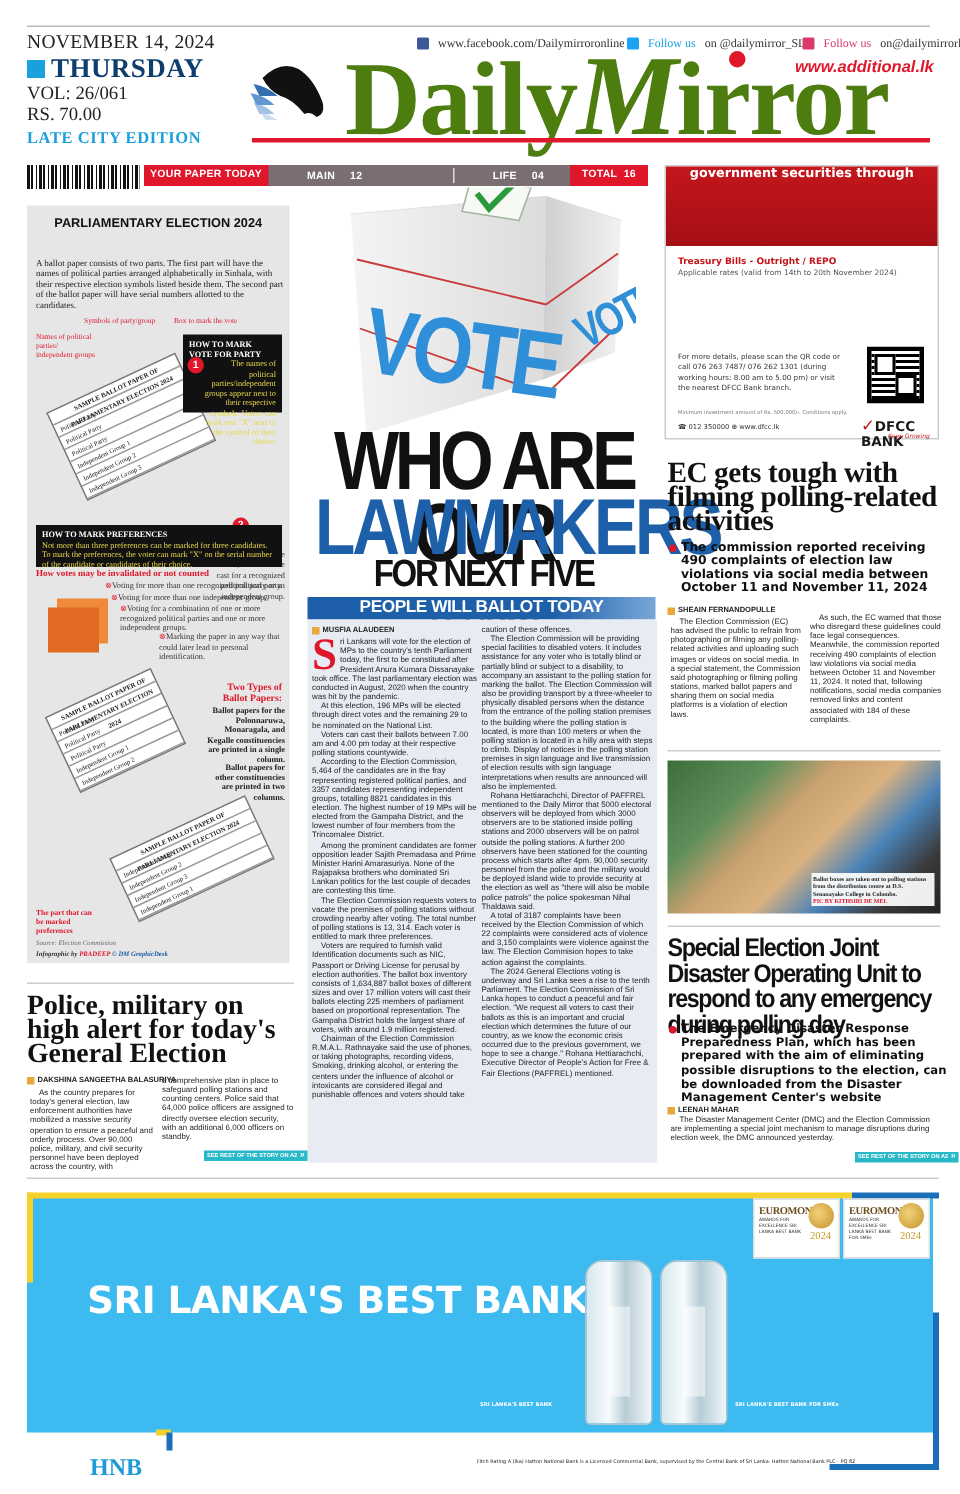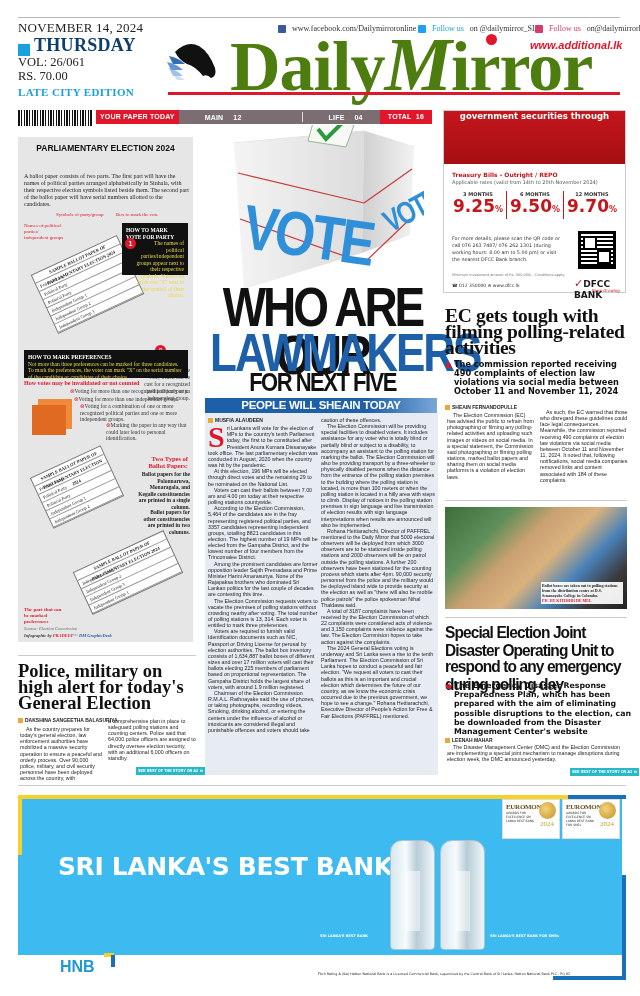--- a/index.html
+++ b/index.html
@@ -2,21 +2,21 @@
 <html><head>
 <meta charset="utf-8">
 <style>
 *{box-sizing:border-box;margin:0;padding:0}
 html,body{width:640px;height:996px;background:#fff;overflow:hidden}
 body{font-family:"Liberation Sans",sans-serif;color:#1a1a1a;position:relative}
 .abs{position:absolute}
 
 .topline{left:18px;top:17px;width:602px;height:1px;background:#bbb}
 .date{left:18px;top:20px;font-family:"Liberation Serif",serif;font-size:13px;color:#222;letter-spacing:.2px}
-.dayrow{left:18px;top:35px;display:flex;align-items:flex-end;gap:4px}
+.dayrow{left:18px;top:35px;display:flex;align-items:center;gap:4px}
 .daysq{width:12px;height:12px;background:#1aa0dd}
 .day{font-family:"Liberation Serif",serif;font-weight:bold;font-size:18px;color:#0d3e6e;letter-spacing:.3px}
 .vol,.price{left:18px;font-family:"Liberation Serif",serif;font-size:12.5px;color:#222}
 .vol{top:55px}.price{top:69px}
 .edition{left:18px;top:86px;font-family:"Liberation Serif",serif;font-weight:bold;font-size:11px;color:#1aa0dd;letter-spacing:.4px}
 .social{top:24px;font-family:"Liberation Serif",serif;font-size:8px;color:#333;display:flex;align-items:center;gap:6px;white-space:nowrap}
 .social .ic{width:8px;height:8px;border-radius:1px;display:inline-block}
 .social .blue{color:#1aa0dd}
 .social .pink{color:#d83a6a}
 .logo{left:230px;top:33px;font-family:"Liberation Serif",serif;font-weight:bold;font-size:70px;color:#4d7c0f;line-height:62px;letter-spacing:-1px;white-space:nowrap}
@@ -114,21 +114,21 @@
 .hnb .bandright{position:absolute;left:560px;top:2px;width:44px;height:158px;background:#3dbbf0}
 .hnb .title{position:absolute;left:40px;top:57px;font-family:"DejaVu Sans",sans-serif;font-weight:bold;font-size:25px;color:#fff;letter-spacing:-.4px}
 .trophy{position:absolute;width:45px;height:110px;top:45px;border-radius:12px 12px 4px 4px;background:linear-gradient(90deg,#d6e7ef 0%,#f6fbfd 35%,#b8ccd6 60%,#eef6fa 100%);border:1px solid #a9c3d0}
 .trophy .engr{position:absolute;left:15px;top:30px;width:14px;height:60px;background:rgba(255,255,255,.5)}
 .small-cap{position:absolute;font-family:"DejaVu Sans",sans-serif;font-weight:bold;font-size:3.5px;color:#fff}
 .award{position:absolute;top:4px;width:58px;height:40px;background:#fff;border:1px solid #ddd;padding:3px}
 .award .eu{font-family:"Liberation Serif",serif;font-weight:bold;font-size:7px;color:#6b4c1e;letter-spacing:-.3px}
 .award .sm{font-family:"DejaVu Sans",sans-serif;font-size:3px;line-height:4px;color:#333}
 .award .yr{position:absolute;right:5px;top:20px;font-family:"Liberation Serif",serif;font-size:7px;color:#c89a2a}
 .award .globe{position:absolute;right:3px;top:2px;width:17px;height:17px;border-radius:50%;background:radial-gradient(circle at 40% 40%,#f4d27a,#c2912a)}
-.hnblogo{position:absolute;left:42px;top:163px;font-family:Liberation Sans, sans-serif;font-weight:bold;font-size:16px;color:#1f9ad6}
+.hnblogo{position:absolute;left:42px;top:175px;font-family:Liberation Serif, serif;font-weight:bold;font-size:16px;color:#1f9ad6}
 .hnblogo-t{position:absolute;left:86px;top:158px;width:10px;height:4px;background:#f5d22a}
 .hnblogo-t2{position:absolute;left:93px;top:160px;width:4px;height:12px;background:#1a6fb8}
 .fine{position:absolute;left:300px;top:177px;font-family:"DejaVu Sans",sans-serif;font-size:3.3px;color:#222;white-space:nowrap}
 </style>
 </head>
 <body>
 
 <div class="abs topline"></div>
 <div class="abs date">NOVEMBER 14, 2024</div>
 <div class="abs dayrow">
@@ -259,21 +259,21 @@
   <line x1="150" y1="138" x2="196" y2="94" stroke="#c93a3a" stroke-width="1.2"></line>
   <text x="32" y="108" font-family="Liberation Sans, sans-serif" font-weight="bold" font-size="52" fill="#2f8fd8" transform="rotate(8 80 90) scale(1 1.2)" letter-spacing="-3">VOTE</text>
   <text x="158" y="82" font-family="Liberation Sans, sans-serif" font-weight="bold" font-size="24" fill="#2f8fd8" transform="rotate(-28 170 70) scale(1 1.3)" letter-spacing="-2">VOTE</text>
   <polygon points="100,-6 140,0 132,22 94,16" fill="#f6f9f4" stroke="#9bb49a"></polygon>
   <path d="M104 4 L112 14 L130 -4" stroke="#2a9a3a" stroke-width="4" fill="none"></path>
 </svg>
 
 <div class="abs hl1">WHO ARE OUR</div>
 <div class="abs hl2">LAWMAKERS</div>
 <div class="abs hl3">FOR NEXT FIVE YEARS?</div>
-<div class="abs kicker">PEOPLE WILL SHEAIN TODAY</div>
+<div class="abs kicker">PEOPLE WILL BALLOT TODAY</div>
 <div class="abs storybg"></div>
 
 <div class="col" style="left:208px;top:417px;width:110px">
   <div class="byline">MUSFIA ALAUDEEN</div>
   <p class="first" style="margin-top:2px"><span class="dropcap">S</span><span>ri Lankans will vote for the election of MPs to the country's tenth Parliament today, the first to be constituted after President Anura Kumara Dissanayake took office. The last parliamentary election was conducted in August, 2020 when the country was hit by the pandemic.</span></p>
   <p>At this election, 196 MPs will be elected through direct votes and the remaining 29 to be nominated on the National List.</p>
   <p>Voters can cast their ballots between 7.00 am and 4.00 pm today at their respective polling stations countywide.</p>
   <p>According to the Election Commission, 5,464 of the candidates are in the fray representing registered political parties, and 3357 candidates representing independent groups, totalling 8821 candidates in this election. The highest number of 19 MPs will be elected from the Gampaha District, and the lowest number of four members from the Trincomalee District.</p>
   <p>Among the prominent candidates are former opposition leader Sajith Premadasa and Prime Minister Harini Amarasuriya. None of the Rajapaksa brothers who dominated Sri Lankan politics for the last couple of decades are contesting this time.</p>
   <p>The Election Commission requests voters to vacate the premises of polling stations without crowding nearby after voting. The total number of polling stations is 13, 314. Each voter is entitled to mark three preferences.</p>
@@ -287,34 +287,20 @@
   <p>A total of 3187 complaints have been received by the Election Commission of which 22 complaints were considered acts of violence and 3,150 complaints were violence against the law. The Election Commision hopes to take action against the complaints.</p>
   <p>The 2024 General Elections voting is underway and Sri Lanka sees a rise to the tenth Parliament. The Election Commission of Sri Lanka hopes to conduct a peaceful and fair election. "We request all voters to cast their ballots as this is an important and crucial election which determines the future of our country, as we know the economic crisis occurred due to the previous government, we hope to see a change." Rohana Hettiarachchi, Executive Director of People's Action for Free &amp; Fair Elections (PAFFREL) mentioned.</p>
 </div>
 
 <div class="abs adbox">
   <div class="adtop">
     <div class="l1" style="padding-top:0">government securities through</div>
   </div>
   <div class="adsub">Treasury Bills - Outright / REPO</div>
   <div class="adnote">Applicable rates (valid from 14th to 20th November 2024)</div>
-  <div class="rates">
-    <div class="rate">
-        <div class="per">3 MONTHS</div>
-        <div class="val"><span>9.25</span><small>%</small></div>
-      </div>
-    <div class="rate">
-        <div class="per">6 MONTHS</div>
-        <div class="val"><span>9.50</span><small>%</small></div>
-      </div>
-    <div class="rate">
-        <div class="per">12 MONTHS</div>
-        <div class="val"><span>9.70</span><small>%</small></div>
-      </div>
-  </div>
   <div class="admore">For more details, please scan the QR code or call 076 263 7487/ 076 262 1301 (during working hours: 8.00 am to 5.00 pm) or visit the nearest DFCC Bank branch.</div>
   <div class="qr"></div>
   <div class="adfine">Minimum investment amount of Rs. 500,000/-. Conditions apply.</div>
   <div class="adphone">☎ 012 350000  ⊕ www.dfcc.lk</div>
   <div class="dfcc"><span>✓</span><span style="color:#1a1a1a;font-size:9px">DFCC BANK</span></div>
   <div class="dfcc-tag">Keep Growing</div>
 </div>
 
 <div class="abs ec-h">EC gets tough with filming polling-related activities</div>
 <div class="bullet ec-b">The commission reported receiving 490 complaints of election law violations via social media between October 11 and November 11, 2024</div>

